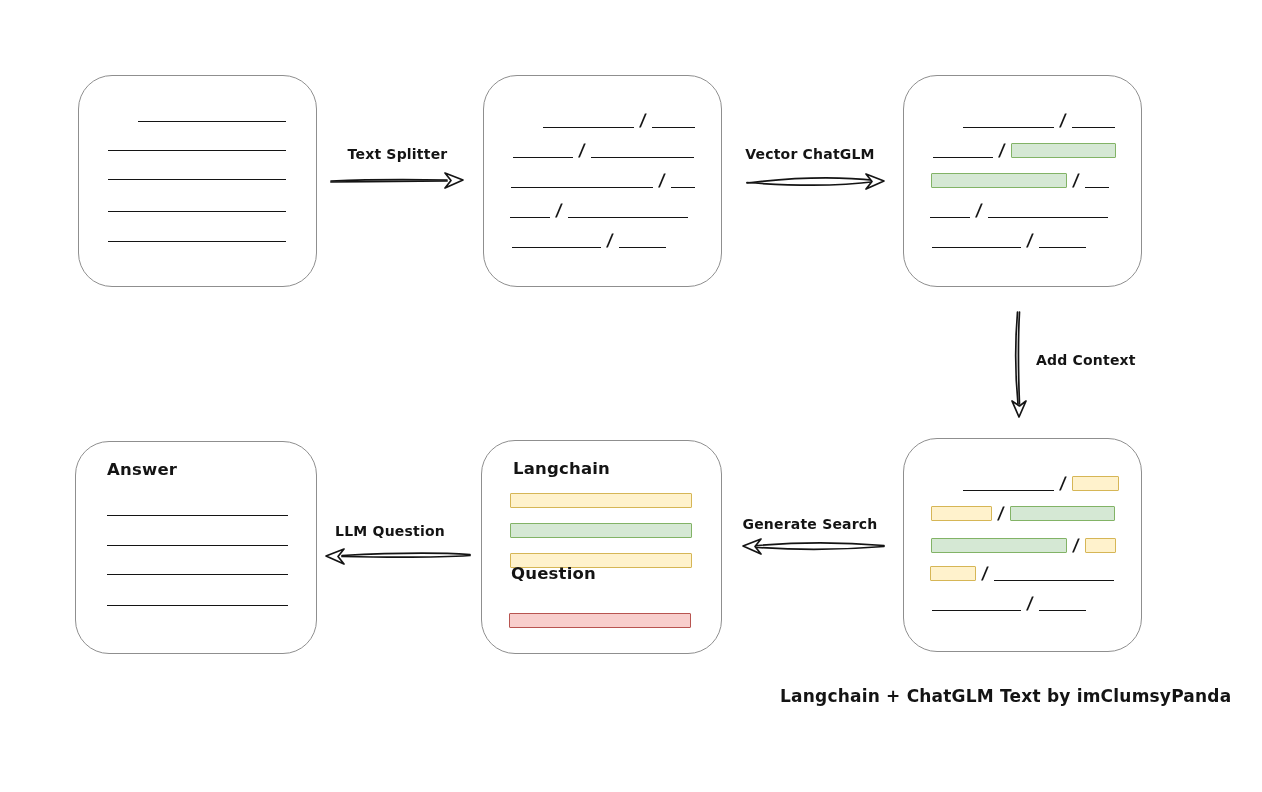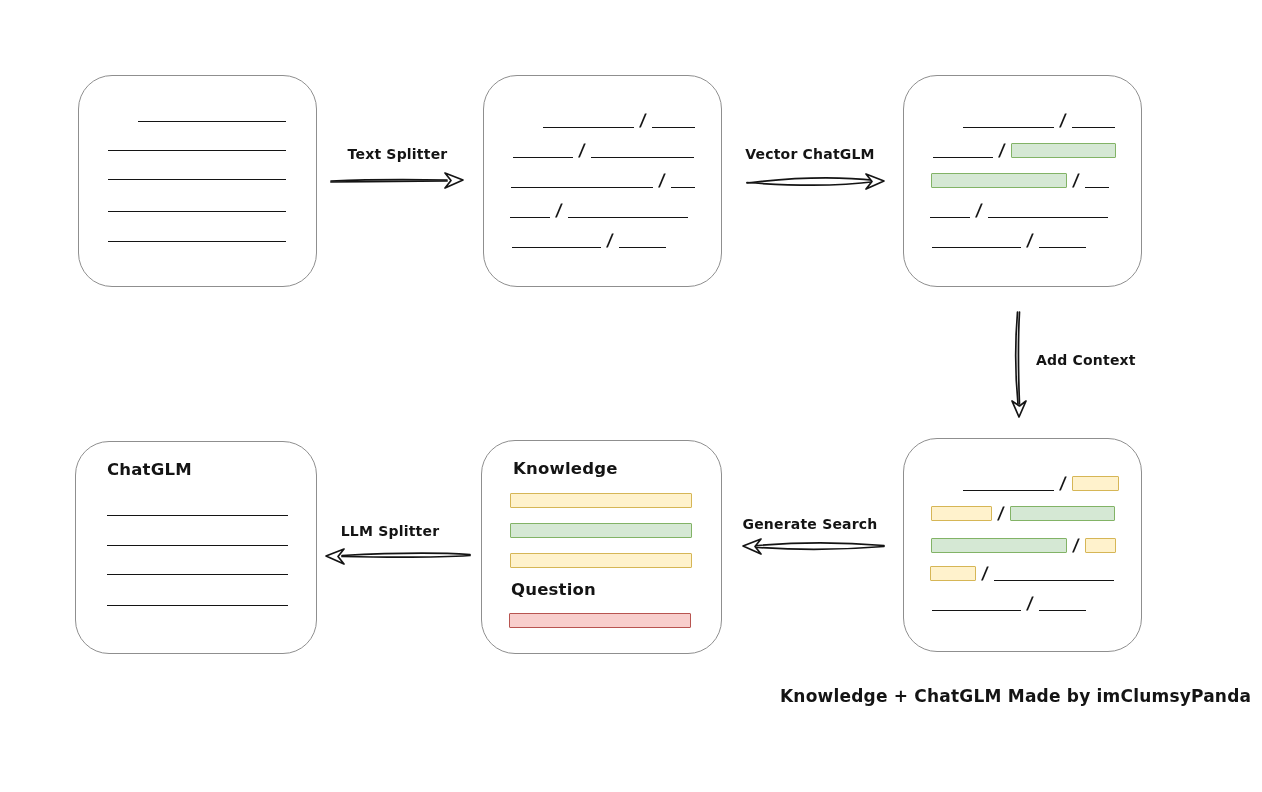--- a/index.html
+++ b/index.html
@@ -126,41 +126,41 @@
       <span class="seg" style="width:120px;"></span>
     </div>
     <div class="srow" style="left:28px;top:154px;">
       <span class="seg" style="width:89px;"></span>
       <span class="slash">/</span>
       <span class="seg" style="width:47px;"></span>
     </div>
   </div>
 
   <div class="node" style="left:481px;top:440px;width:239px;height:212px;">
-    <div class="node-title" style="left:31px;top:18px;">Knowledge</div>
+    <div class="node-title" style="left:31px;top:18px;">Langchain</div>
     <div class="wbar yellow" style="left:28px;top:52px;width:180px;"></div>
     <div class="wbar green" style="left:28px;top:82px;width:180px;"></div>
     <div class="wbar yellow" style="left:28px;top:112px;width:180px;"></div>
-    <div class="node-title" style="left:29px;top:139px;">Question</div>
+    <div class="node-title" style="left:29px;top:123px;">Question</div>
     <div class="wbar red" style="left:27px;top:172px;width:180px;"></div>
   </div>
 
   <div class="node" style="left:75px;top:441px;width:240px;height:211px;">
-    <div class="node-title" style="left:31px;top:18px;">ChatGLM</div>
+    <div class="node-title" style="left:31px;top:18px;">Answer</div>
     <div class="hline" style="left:31px;top:73px;width:181px;"></div>
     <div class="hline" style="left:31px;top:103px;width:181px;"></div>
     <div class="hline" style="left:31px;top:132px;width:181px;"></div>
     <div class="hline" style="left:31px;top:163px;width:181px;"></div>
   </div>
 
   <div class="edge-label" style="left:330px;top:146px;width:135px;">Text Splitter</div>
   <div class="edge-label" style="left:740px;top:146px;width:140px;">Vector ChatGLM</div>
   <div class="edge-label" style="left:1036px;top:352px;text-align:center;">Add Context</div>
   <div class="edge-label" style="left:735px;top:516px;width:150px;">Generate Search</div>
-  <div class="edge-label" style="left:320px;top:523px;width:140px;">LLM Splitter</div>
+  <div class="edge-label" style="left:320px;top:523px;width:140px;">LLM Question</div>
 
   <svg class="arrows" width="1262" height="792" viewBox="0 0 1262 792">
     <g stroke="#141414" stroke-width="1.7" fill="none" stroke-linecap="round" stroke-linejoin="round">
 
       <g>
         <path d="M331,181 C370,179.3 412,179.3 447,180"></path>
         <path d="M331,182 C370,181.5 412,181 447,181"></path>
         <path d="M445,173 L463,180 L445,188 L451,180.5 Z" fill="#ffffff"></path>
       </g>
 
@@ -183,15 +183,15 @@
       </g>
 
       <g>
         <path d="M470,554.5 C430,552 390,553 342,555.5"></path>
         <path d="M470,555.5 C430,558 390,557.5 342,556.5"></path>
         <path d="M344,549 L326,556 L344,564 L338,556.5 Z" fill="#ffffff"></path>
       </g>
     </g>
   </svg>
 
-  <div class="caption">Knowledge + ChatGLM Made by imClumsyPanda</div>
+  <div class="caption">Langchain + ChatGLM Text by imClumsyPanda</div>
 
 </div>
 
 </body></html>

